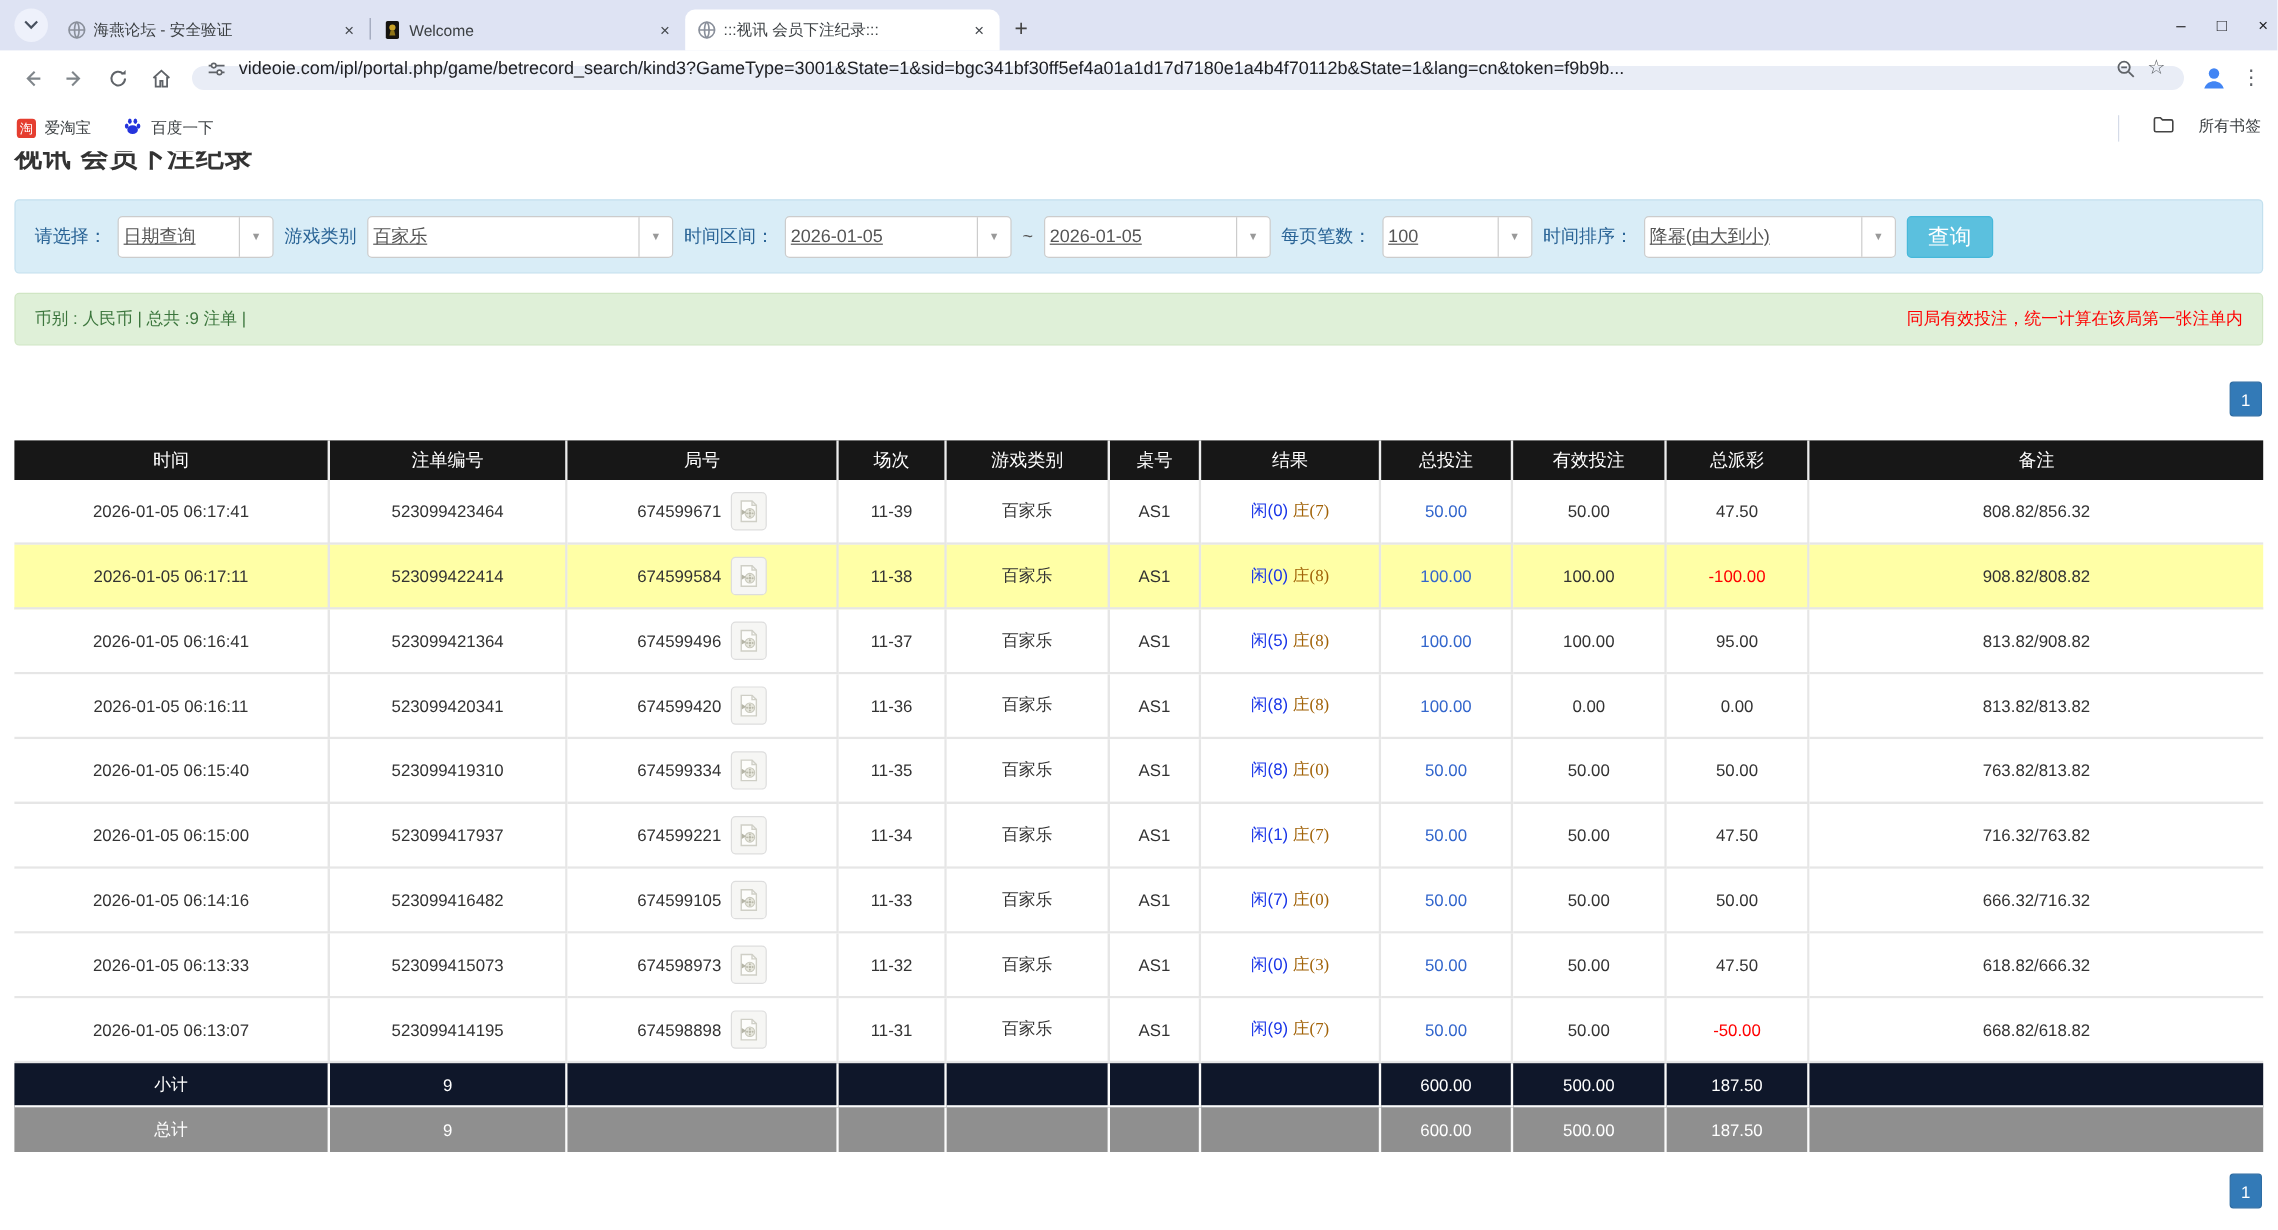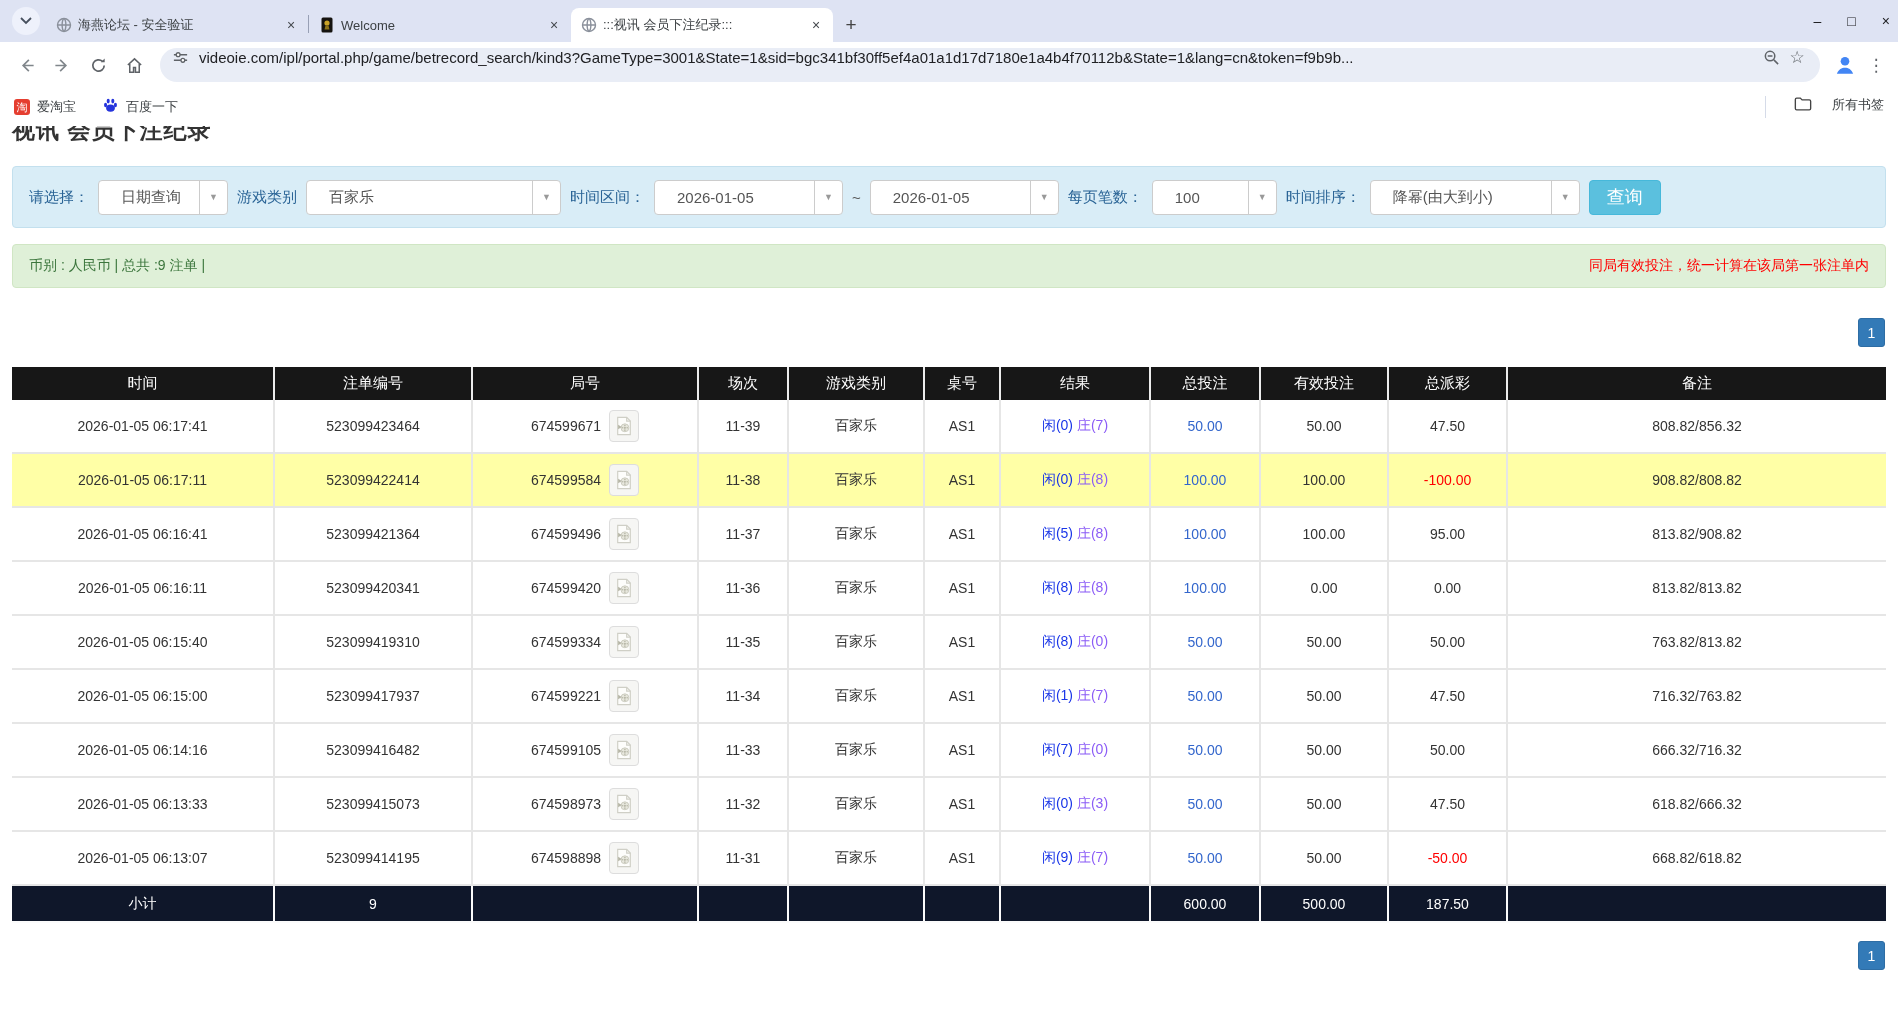--- a/index.html
+++ b/index.html
@@ -16,42 +16,42 @@
   .tab .close { width:18px; height:18px; border-radius:50%; display:flex; align-items:center; justify-content:center; font-size:14px; color:#45494e; cursor:pointer; }
   .tab-divider { width:1px; height:18px; background:#98a0b5; margin-top:6px; }
   .favicon { width:16px; height:16px; flex:0 0 16px; display:flex; align-items:center; justify-content:center; }
   .newtab { width:28px; height:28px; margin:8px 0 0 4px; display:flex; align-items:center; justify-content:center; font-size:19px; color:#444; border-radius:50%; cursor:pointer; }
   .wincontrols { position:absolute; right:8px; top:0; height:42px; display:flex; align-items:center; gap:26px; color:#202124; font-size:14px; }
   .wincontrols span { cursor:pointer; }
 
   .toolbar { height:46px; background:#fff; display:flex; align-items:center; padding:0 10px; gap:4px; }
   .navbtn { width:32px; height:32px; border-radius:50%; display:flex; align-items:center; justify-content:center; color:#5f6368; cursor:pointer; }
   .navbtn svg { width:19px; height:19px; }
-  .omnibox { flex:1; height:34px; background:#e9edf6; border-radius:17px; display:flex; align-items:center; padding:0 10px 16px 12px; margin:12px 6px; }
+  .omnibox { flex:1; height:20px; background:#e9edf6; border-radius:17px; display:flex; align-items:center; padding:0 10px 16px 12px; margin:12px 6px; }
   .omnibox .siteinfo { margin-right:10px; display:flex; }
   .omnibox .url { flex:1; font-size:15px; color:#202124; white-space:nowrap; overflow:hidden; }
   .omni-ico { width:26px; height:26px; display:flex; align-items:center; justify-content:center; color:#5f6368; cursor:pointer; }
   .avatar { width:30px; height:30px; display:flex; align-items:center; justify-content:center; cursor:pointer; }
   .kebab { width:24px; height:30px; display:flex; align-items:center; justify-content:center; font-size:17px; color:#5f6368; cursor:pointer; }
 
   .bookmarksbar { height:38px; background:#fff; display:flex; align-items:center; padding:0 14px; font-size:13px; color:#3c4043; }
   .bm-item { display:flex; align-items:center; gap:7px; margin-right:26px; cursor:pointer; }
   .bm-taobao { width:16px; height:16px; background:#e53e30; color:#fff; border-radius:3px; font-size:11px; display:flex; align-items:center; justify-content:center; }
   .bm-right { margin-left:auto; display:flex; align-items:flex-start; gap:20px;padding-left:38px; }
   .bm-vdiv { width:1px; height:22px; background:#d5dbe8; margin-right:8px; }
 
   
   .page { background:#fff; }
   .title-clip { height:24px; overflow:hidden; }
   .page-title { font-size:23px; font-weight:bold; color:#333; margin:-11px 0 0 12px; letter-spacing:1px; }
 
   .filter-panel { margin:16px 12px 0; background:#d9edf7; border:1px solid #c3e0ee; border-radius:4px; height:62px; display:flex; align-items:center; padding:0 16px; gap:9px; }
   .f-label { color:#2a6496; font-weight:normal; font-size:15px; white-space:nowrap; }
   .sel { background:#fff; border:1px solid #ccc; border-radius:4px; height:35px; display:flex; align-items:center; color:#555; font-size:15px; cursor:pointer; }
-  .sel .val { flex:1; padding-left:22px; white-space:nowrap; overflow:hidden; }
+  .sel .val { flex:1; padding-left:4px; white-space:nowrap; overflow:hidden;text-decoration:underline; }
   .sel .caret { width:28px; align-self:stretch; border-left:1px solid #ccc; display:flex; align-items:center; justify-content:center; color:#999; font-size:9px; }
   .w130{width:130px} .w255{width:255px} .w195{width:189px} .w125{width:125px} .w210{width:210px}
   .tilde { color:#555; font-size:15px; }
   .btn-query { background:#5bc0de; color:#fff; border:1px solid #46b8da; border-radius:4px; height:35px; padding:0 17px; font-size:18px; cursor:pointer; }
 
   .summary-panel { margin:16px 12px 0; background:#dff0d8; border:1px solid #d0e6c4; border-radius:4px; height:44px; display:flex; align-items:center; justify-content:space-between; padding:0 16px; font-size:14px; }
   .summary-text { color:#3c763d; }
   .notice-text { color:#f00; }
 
   .pager-row { display:flex; justify-content:flex-end; margin:30px 13px 0; }
@@ -62,21 +62,21 @@
   .bets col:nth-child(4){width:90px}  .bets col:nth-child(5){width:136px} .bets col:nth-child(6){width:76px}
   .bets col:nth-child(7){width:150px} .bets col:nth-child(8){width:110px} .bets col:nth-child(9){width:128px}
   .bets col:nth-child(10){width:119px}
   .bets th { background:#171717; color:#fff; font-weight:normal; font-size:15px; height:33px; text-align:center; border-right:2px solid #ededed; }
   .bets th:last-child { border-right:none;margin-left:35px; }
   .bets td { height:54px; text-align:center; background:#fff; border-right:2px solid #e6e6e6; border-bottom:2px solid #e6e6e6; }
   .bets td:last-child { border-right:none; }
   tr.hl td { background:#ffffa6; }
   .round-cell { display:flex; align-items:center; justify-content:center; gap:8px; }
   .vid-btn { width:30px; height:32px; background:#f6f6f4; border:1px solid #ddd; border-radius:4px; display:flex; align-items:center; justify-content:center; cursor:pointer; }
-  .res-p { color:#1a36e8;margin-top:18px; } .res-b { color:#8b5cf6; }
+  .res-p { color:#1a36e8;margin-top:18px; } .res-b { color:#a16207;font-family:Liberation Serif, serif; }
   .blue { color:#3366cc; } .neg { color:#f00; }
   tr.sub td { background:#0f172a; color:#fff; height:37px; border-right:2px solid #fbfbfb; border-bottom:2px solid #fbfbfb; }
   tr.tot td { background:#8f8f8f; color:#fff; height:37px; border-right:2px solid #fbfbfb; border-bottom:none; }
   tr.sub td:last-child, tr.tot td:last-child { border-right:none; }
 
   .icon-globe circle, .icon-globe path { stroke:#8a909b; fill:none; stroke-width:1.4; }
 </style>
 </head>
 <body>
 
@@ -595,20 +595,33 @@
         <td></td>
           <td></td>
           <td></td>
         <td></td>
           <td></td>
         <td>600.00</td>
         <td>500.00</td>
         <td>187.50</td>
         <td></td>
       </tr>
+      <tr class="tot">
+        <td>总计</td>
+        <td>9</td>
+        <td></td>
+          <td></td>
+          <td></td>
+        <td></td>
+          <td></td>
+        <td>600.00</td>
+        <td>500.00</td>
+        <td>187.50</td>
+        <td></td>
+      </tr>
     </tfoot>
   </table>
 
   <div class="pager-row" style="margin-top:18px;">
     <div class="page-btn">1</div>
   </div>
 
 </div>
 
 </body></html>

